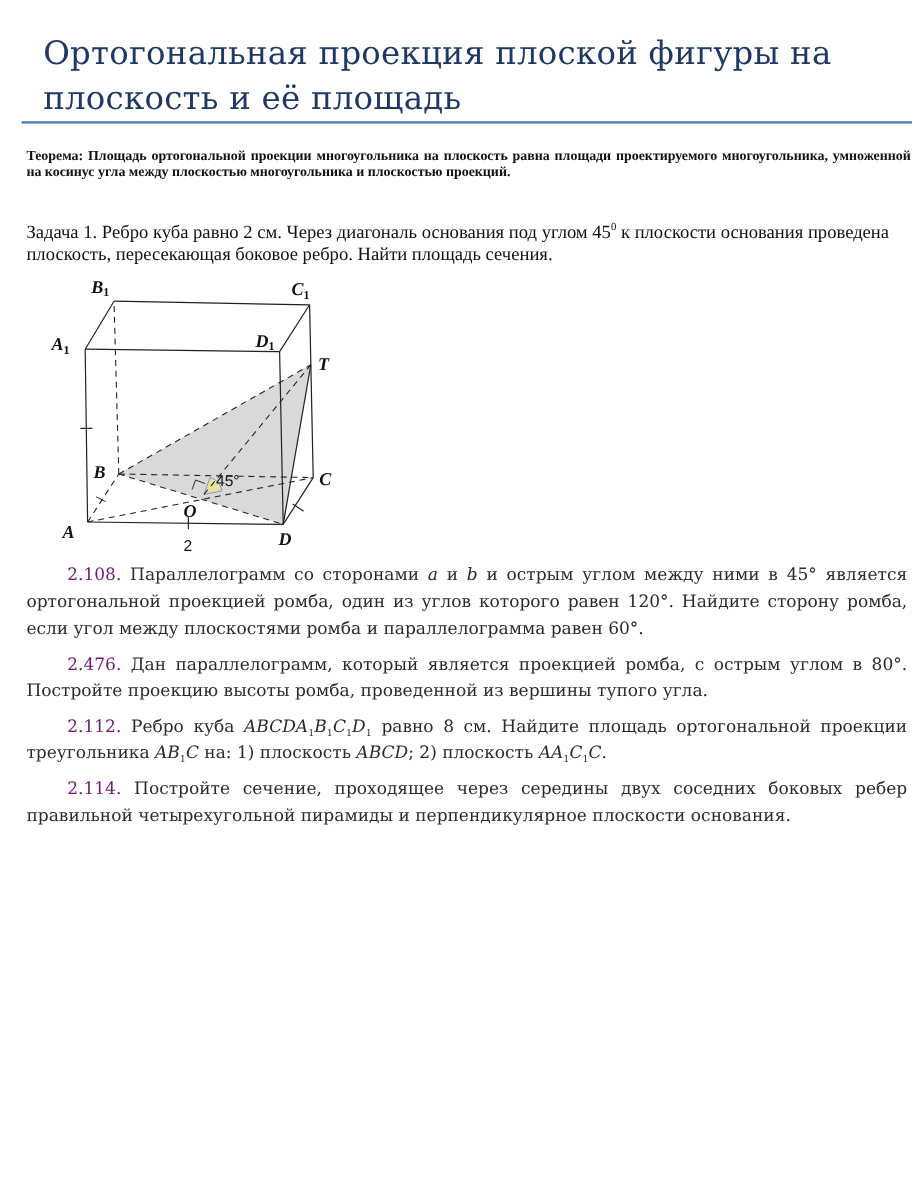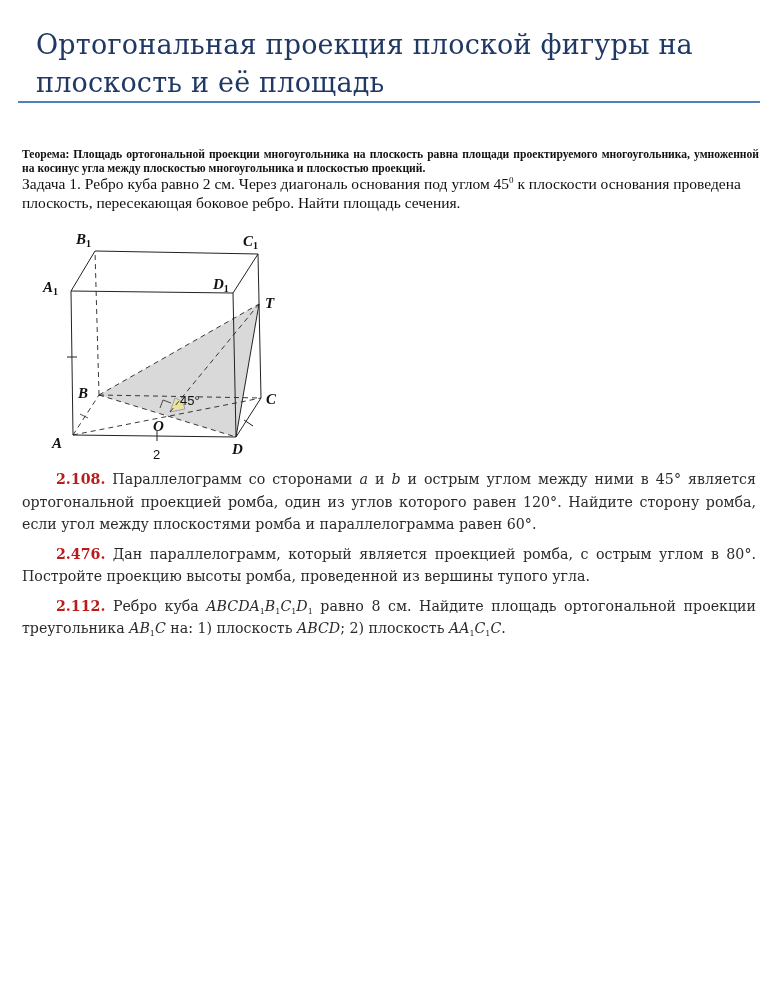--- a/index.html
+++ b/index.html
@@ -9,36 +9,36 @@
     font-family: "DejaVu Serif", serif; font-size: 27px; line-height: 38px;
     color: #1f3864; letter-spacing: 0.2px;
   }
   .title-rule {
     position: absolute; left: 18px; top: 101px; width: 742px; height: 2px;
     background: #4f81bd;
   }
   .theorem {
     position: absolute; left: 22px; top: 123px; width: 737px;
     font-family: "Liberation Serif", serif; font-size: 11.6px; line-height: 14px;
-    font-weight: bold; color: #111; text-align: justify; margin-top: 25px;
+    font-weight: bold; color: #111; text-align: justify;
   }
   .task {
-    position: absolute; left: 22px; top: 174px; width: 737px;
+    position: absolute; left: 22px; top: 184px; width: 737px;
     font-family: "Liberation Serif", serif; font-size: 15.5px; line-height: 19px;
     color: #111;
   }
   .task sup { font-size: 9px; vertical-align: super; line-height: 0; }
   .figure { position: absolute; left: 20px; top: 222px; width: 280px; height: 245px; }
   .problems {
     position: absolute; left: 22px; top: 468px; width: 734px;
     font-family: "DejaVu Serif", serif; font-size: 14.2px; line-height: 22.5px;
     color: #2a2a2a; text-align: justify;
   }
   .problem { margin: 0 0 7px 0; text-indent: 34px; text-align: justify; }
-  .problem .num { font-weight: bold; color: #b91c1c; }
+  .problem .num { font-weight: normal; color: #701a75; }
   .problem i { font-style: italic; }
   .problem sub { font-size: 8px; vertical-align: -3px; line-height: 0; }
 </style>
 </head>
 <body>
 
 <div class="title">Ортогональная проекция плоской фигуры на плоскость и её площадь</div>
 <div class="title-rule"></div>
 
 <div class="theorem">Теорема: Площадь ортогональной проекции многоугольника на плоскость равна площади проектируемого многоугольника, умноженной на косинус угла между плоскостью многоугольника и плоскостью проекций.</div>
@@ -94,13 +94,14 @@
     <text x="153" y="431">O</text>
   </g>
   <text x="180" y="405" font-family="Liberation Sans, sans-serif" font-size="13" fill="#111">45°</text>
   <text x="153" y="459" font-family="Liberation Sans, sans-serif" font-size="13" fill="#111">2</text>
 </svg>
 
 <div class="problems">
   <p class="problem"><span class="num">2.108.</span><span> Параллелограмм со сторонами </span><i>a</i><span> и </span><i>b</i><span> и острым углом между ними в 45° является ортогональной проекцией ромба, один из углов которого равен 120°. Найдите сторону ромба, если угол между плоскостями ромба и параллелограмма равен 60°.</span></p>
   <p class="problem"><span class="num">2.476.</span><span> Дан параллелограмм, который является проекцией ромба, с острым углом в 80°. Постройте проекцию высоты ромба, прове­денной из вершины тупого угла.</span></p>
   <p class="problem"><span class="num">2.112.</span><span> Ребро куба </span><i>ABCDA</i><sub>1</sub><i>B</i><sub>1</sub><i>C</i><sub>1</sub><i>D</i><sub>1</sub><span> равно 8 см. Найдите площадь ортогональной проекции треугольника </span><i>AB</i><sub>1</sub><i>C</i><span> на: 1) плоскость </span><i>ABCD</i><span>; 2) плоскость </span><i>AA</i><sub>1</sub><i>C</i><sub>1</sub><i>C</i><span>.</span></p>
+  <p class="problem"><span class="num">2.114.</span><span> Постройте сечение, проходящее через середины двух со­седних боковых ребер правильной четырехугольной пирамиды и перпендикулярное плоскости основания.</span></p>
 </div>
 
 </body></html>

